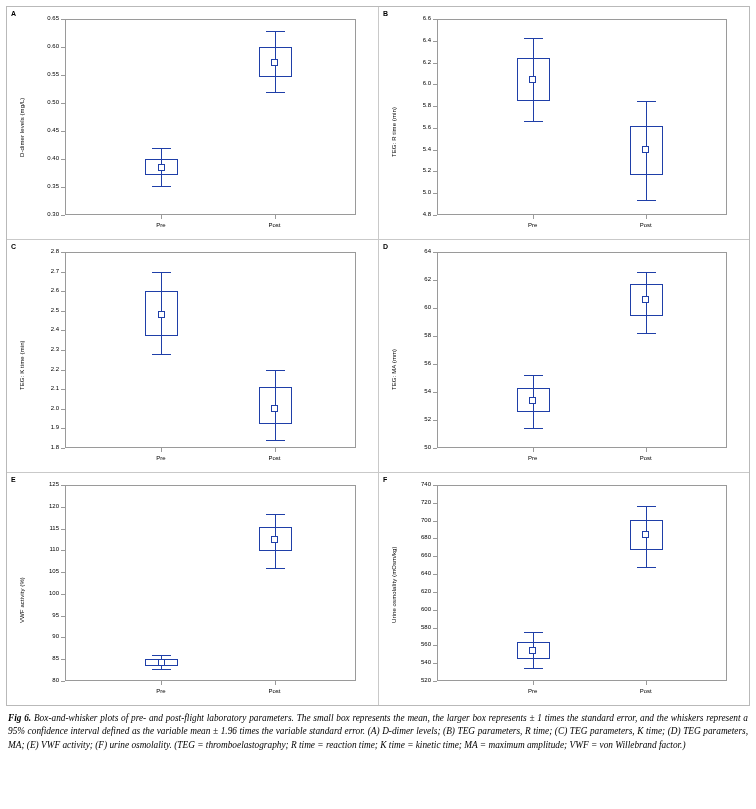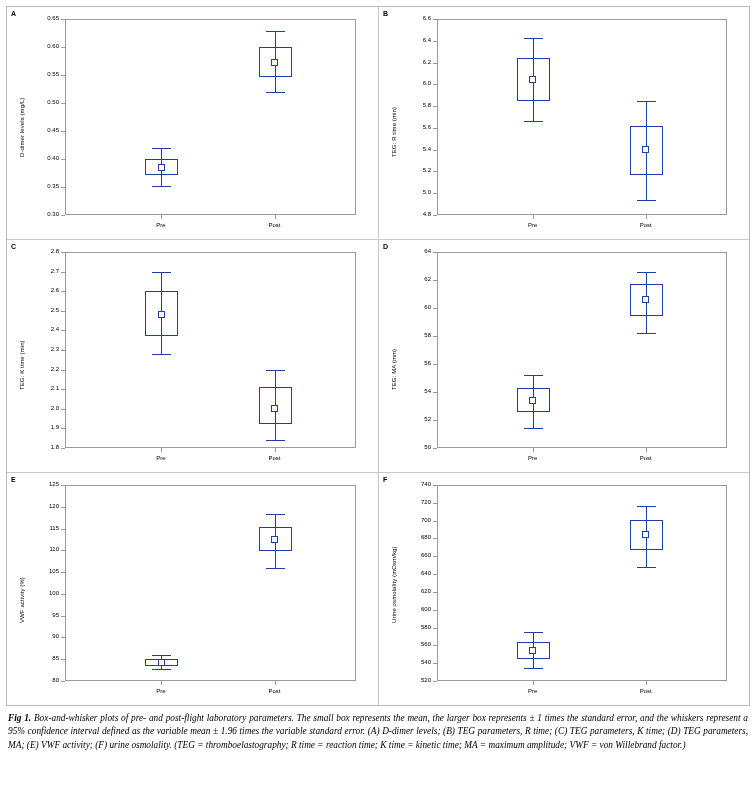--- a/index.html
+++ b/index.html
@@ -286,17 +286,17 @@
           <div class="whisker-line" style="left: 267px; top: 33.3818px; height: 60.5818px;"></div>
           <div class="cap" style="left: 257.8px; top: 33px; width: 19px;"></div>
           <div class="cap" style="left: 257.8px; top: 94px; width: 19px;"></div>
           <div class="bigbox" style="left: 250.8px; top: 46.7455px; width: 33px; height: 30.2909px;"></div>
           <div class="smallbox" style="left: 263.3px; top: 58.3909px; width: 7px; height: 7px;"></div>
         </div>
       </div>
     </div>
 
   <div class="caption">
-    <b>Fig 1.</b>
+    <b>Fig 6.</b>
     <span>Box-and-whisker plots of pre- and post-flight laboratory parameters. The small box represents the mean, the larger box represents ± 1 times the standard error, and the whiskers represent a 95% confidence interval defined as the variable mean ± 1.96 times the variable standard error. (A) D-dimer levels; (B) TEG parameters, R time; (C) TEG parameters, K time; (D) TEG parameters, MA; (E) VWF activity; (F) urine osmolality. (TEG = thromboelastography; R time = reaction time; K time = kinetic time; MA = maximum amplitude; VWF = von Willebrand factor.)</span>
   </div>
 
 </div>
 
 </body></html>

